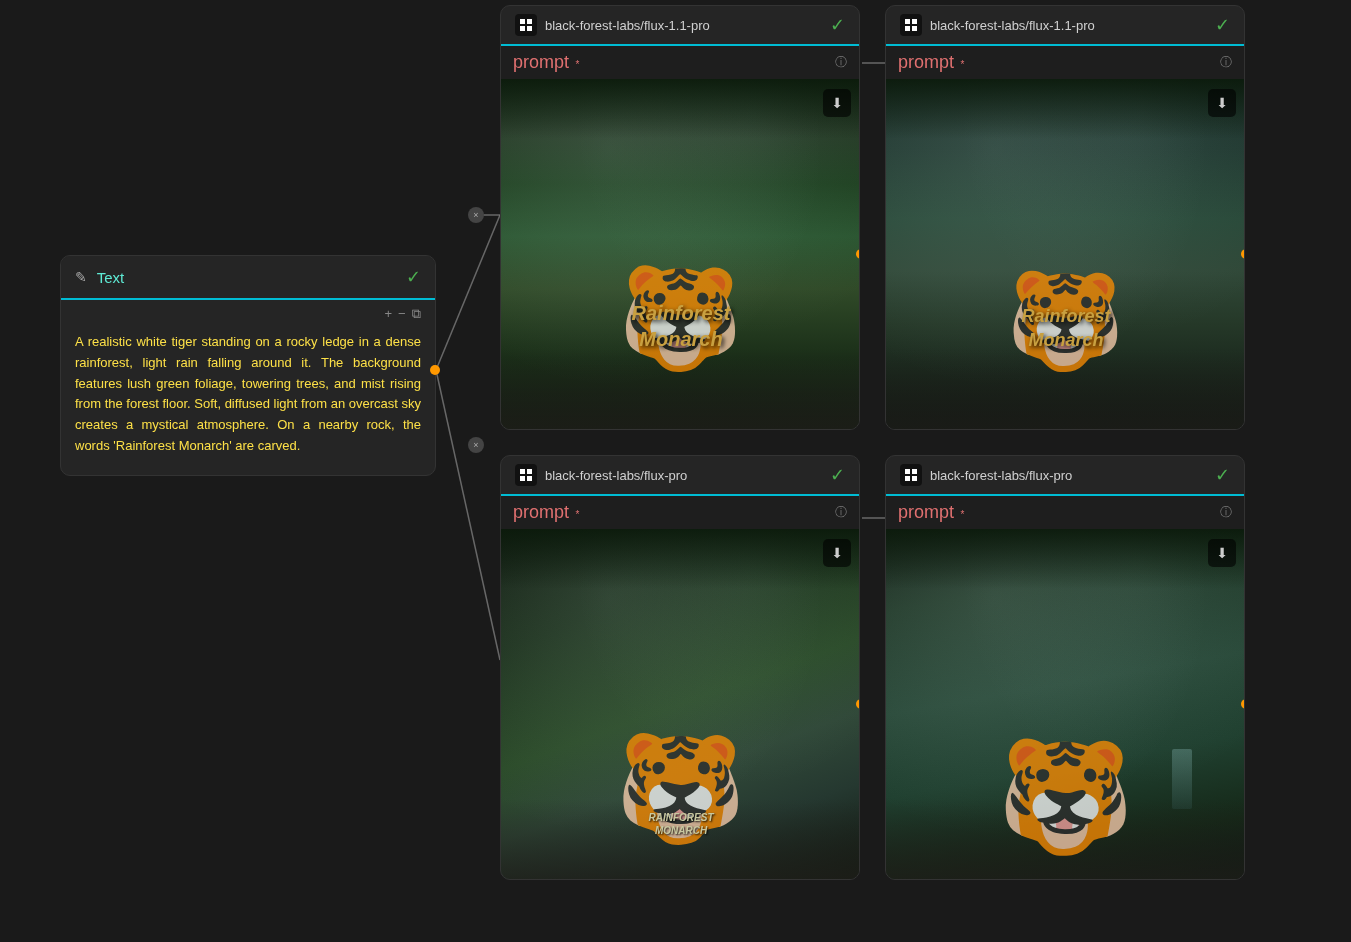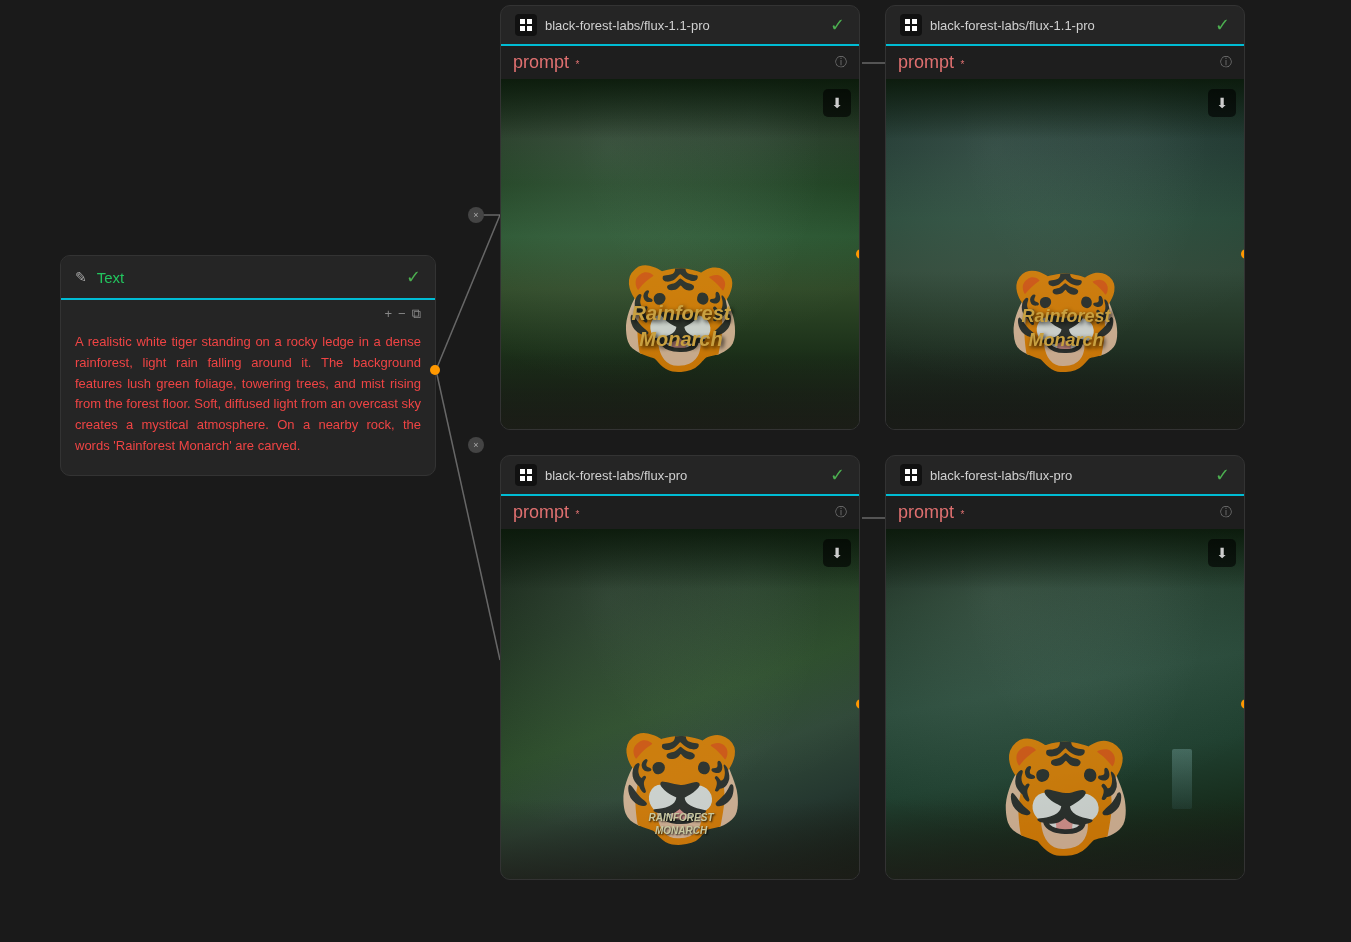--- a/index.html
+++ b/index.html
@@ -45,21 +45,21 @@
       align-items: center;
       gap: 10px;
     }
 
     .edit-icon {
       color: #aaa;
       font-size: 14px;
     }
 
     .text-node-title {
-      color: #22c55e;
+      color: #5eead4;
       font-size: 15px;
       font-weight: 500;
       text-align: center;
     }
 
     .check-icon {
       color: #4caf50;
       font-size: 18px;
     }
 
@@ -73,21 +73,21 @@
     }
 
     .toolbar-btn {
       cursor: pointer;
       color: #888;
       font-size: 13px;
     }
 
     .text-node-content {
       padding: 10px 14px 18px;
-      color: #ef4444;
+      color: #fde047;
       font-size: 13px;
       line-height: 1.6;
       text-align: justify;
     }
 
     
     .image-node {
       position: absolute;
       background: #252525;
       border-radius: 10px;

